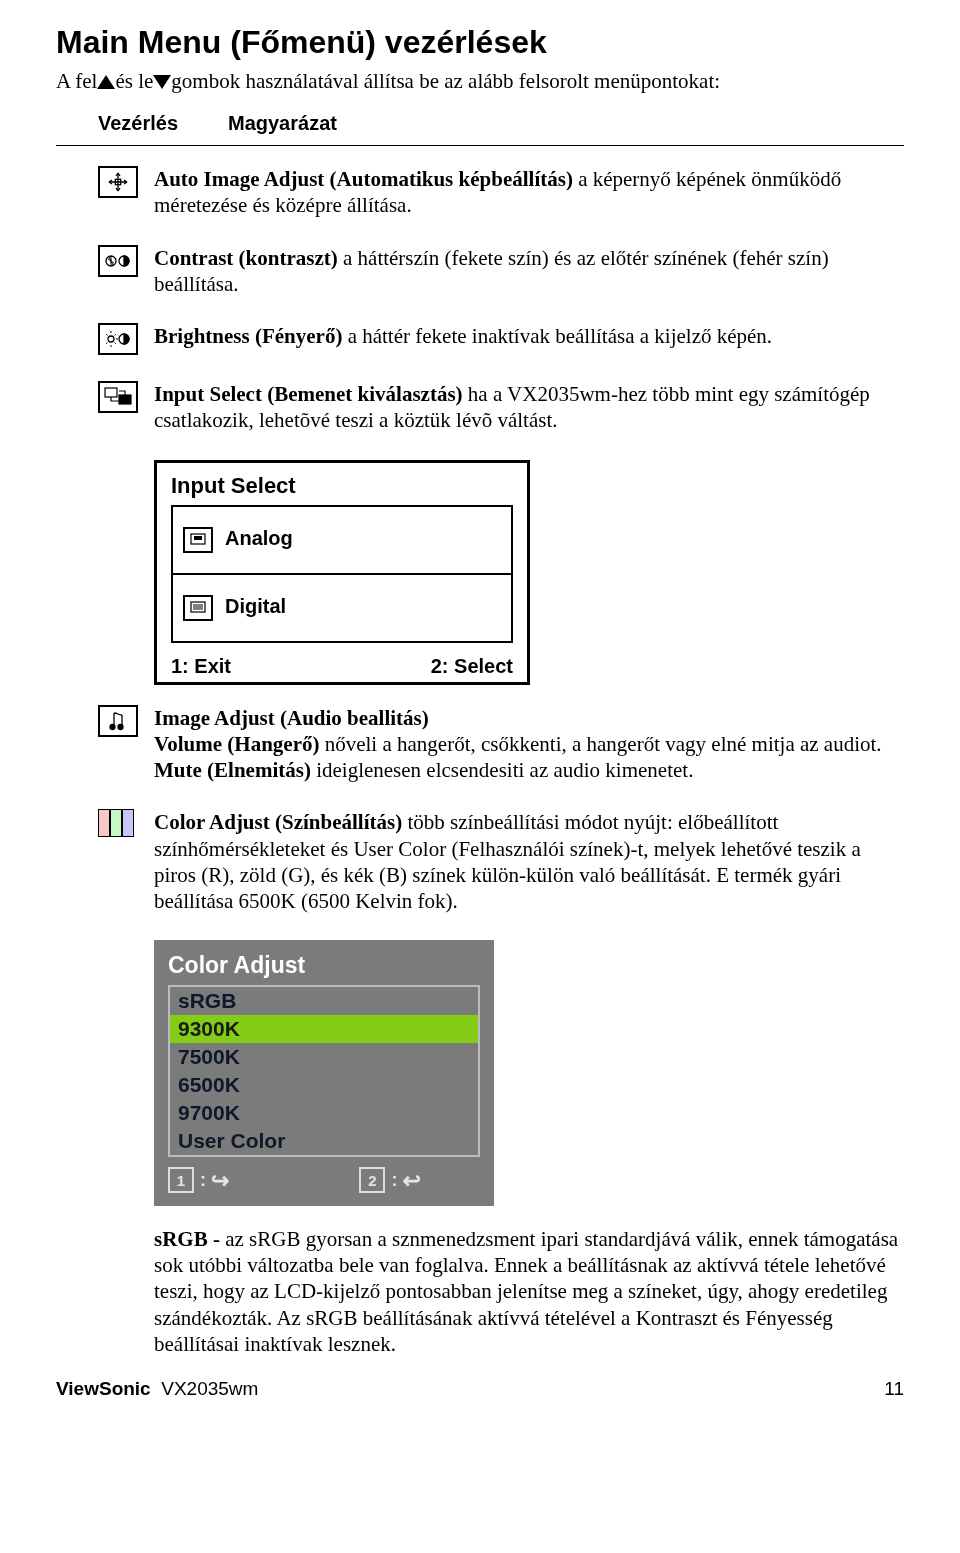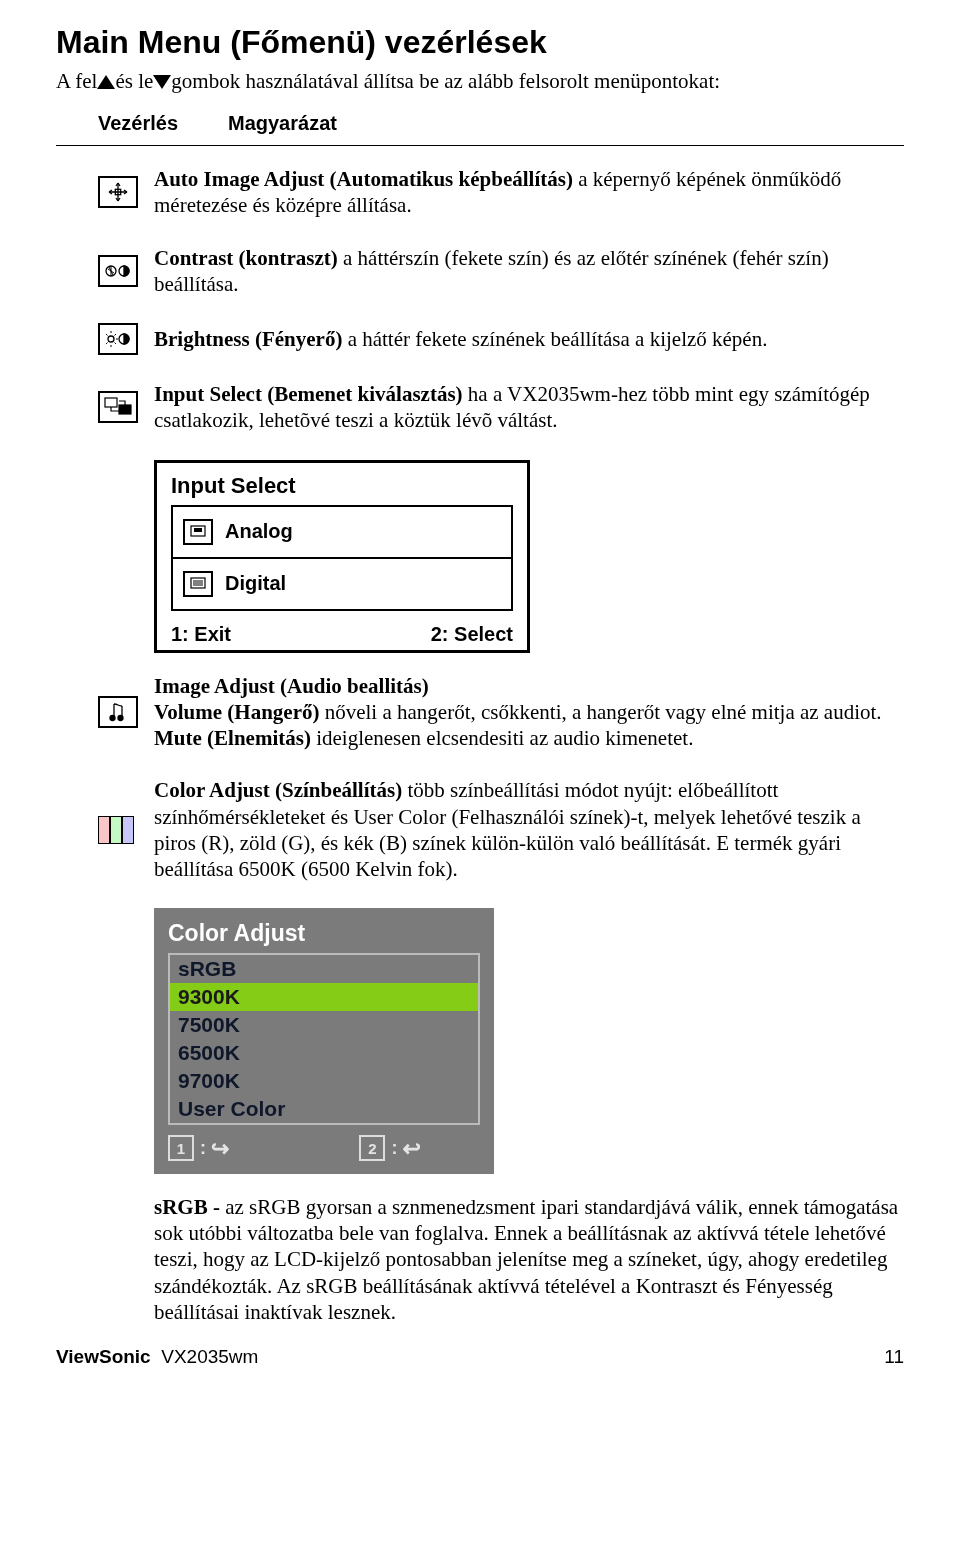--- a/index.html
+++ b/index.html
@@ -4,32 +4,32 @@
 <style>
   body{margin:0;padding:0;background:#fff;font-family:"Times New Roman",serif;color:#000;width:960px}
   .page{padding:24px 56px 16px 56px}
   h1{font-family:Arial,Helvetica,sans-serif;font-weight:bold;font-size:32px;margin:0 0 8px 0}
   .intro{font-size:21px;margin:6px 0 18px 0}
   .tri-up{display:inline-block;width:0;height:0;border-left:9px solid transparent;border-right:9px solid transparent;border-bottom:14px solid #000;vertical-align:-1px}
   .tri-down{display:inline-block;width:0;height:0;border-left:9px solid transparent;border-right:9px solid transparent;border-top:14px solid #000;vertical-align:-1px}
   .head-row{display:flex;font-family:Arial,Helvetica,sans-serif;font-weight:bold;font-size:20px;padding:0 0 4px 42px;margin-bottom:6px}
   .head-row .c1{width:130px}
   .hr{border-top:1px solid #000;margin:0 0 20px 0}
-  .row{display:flex;align-items:center;margin:12px 0 26px 42px}
+  .row{display:flex;align-items:flex-start;margin:12px 0 26px 42px}
   .iconcell{width:56px;flex:0 0 56px}
   .iconbox{width:36px;height:28px;border:2px solid #000;background:#fff;display:flex;align-items:center;justify-content:center}
   .desc{flex:1;font-size:21px;line-height:1.25}
   .desc b{font-weight:bold}
   .indent{margin-left:98px;font-size:21px;line-height:1.25;margin-top:14px}
   svg{display:block}
   
   .osd1{width:370px;margin:10px 0 20px 98px;border:3px solid #000;background:#fff}
   .osd1-title{font-family:Arial,Helvetica,sans-serif;font-weight:bold;font-size:22px;padding:10px 14px 6px 14px}
   .osd1-list{border:2px solid #000;margin:0 14px 8px 14px}
-  .osd1-item{display:flex;align-items:center;border-bottom:2px solid #000;padding:12px 10px}
+  .osd1-item{display:flex;border-bottom:2px solid #000;padding:20px 10px}
   .osd1-item:last-child{border-bottom:none}
   .osd1-item .mini{width:26px;height:22px;border:2px solid #000;margin-right:12px;display:flex;align-items:center;justify-content:center}
   .osd1-item .lab{font-family:Arial,Helvetica,sans-serif;font-weight:bold;font-size:20px}
   .osd1-foot{display:flex;justify-content:space-between;font-family:Arial,Helvetica,sans-serif;font-weight:bold;font-size:20px;padding:4px 14px 4px 14px}
   
   .osd2{width:312px;margin:14px 0 20px 98px;background:#7b7b7b;padding:12px 14px 12px 14px;color:#fff;font-family:Arial,Helvetica,sans-serif}
   .osd2-title{font-weight:bold;font-size:23px;margin-bottom:6px;color:#ffffff}
   .osd2-list{border:2px solid #bbb}
   .osd2-item{font-weight:bold;font-size:21px;padding:2px 8px;color:#0f172a}
   .osd2-item.sel{background:#84cc16;color:#1a1a1a}
@@ -106,21 +106,21 @@
               <g stroke-width="1">
                 <path d="M6 4v-2M6 16v2M1 10h-0M11 10h2M2.5 6.5l-1.4-1.4M9.5 13.5l1.4 1.4M2.5 13.5l-1.4 1.4M9.5 6.5l1.4-1.4"></path>
               </g>
               <circle cx="19" cy="10" r="5"></circle>
               <path d="M19 5a5 5 0 0 1 0 10z" fill="#000"></path>
             </g>
           </svg>
       </div>
     </div>
     <div class="desc">
-      <b>Brightness (Fényerő)</b><span> a háttér fekete színének beállítása a kijelző képén.</span>
+      <b>Brightness (Fényerő)</b><span> a háttér fekete inaktívak beállítása a kijelző képén.</span>
     </div>
   </div>
 
   <div class="row">
     <div class="iconcell">
       <div class="iconbox">
         <svg width="28" height="22" viewBox="0 0 28 22">
             <g stroke="#000" stroke-width="1.2" fill="none">
               <rect x="1" y="2" width="12" height="9"></rect>
               <rect x="15" y="9" width="12" height="9" fill="#000"></rect>

